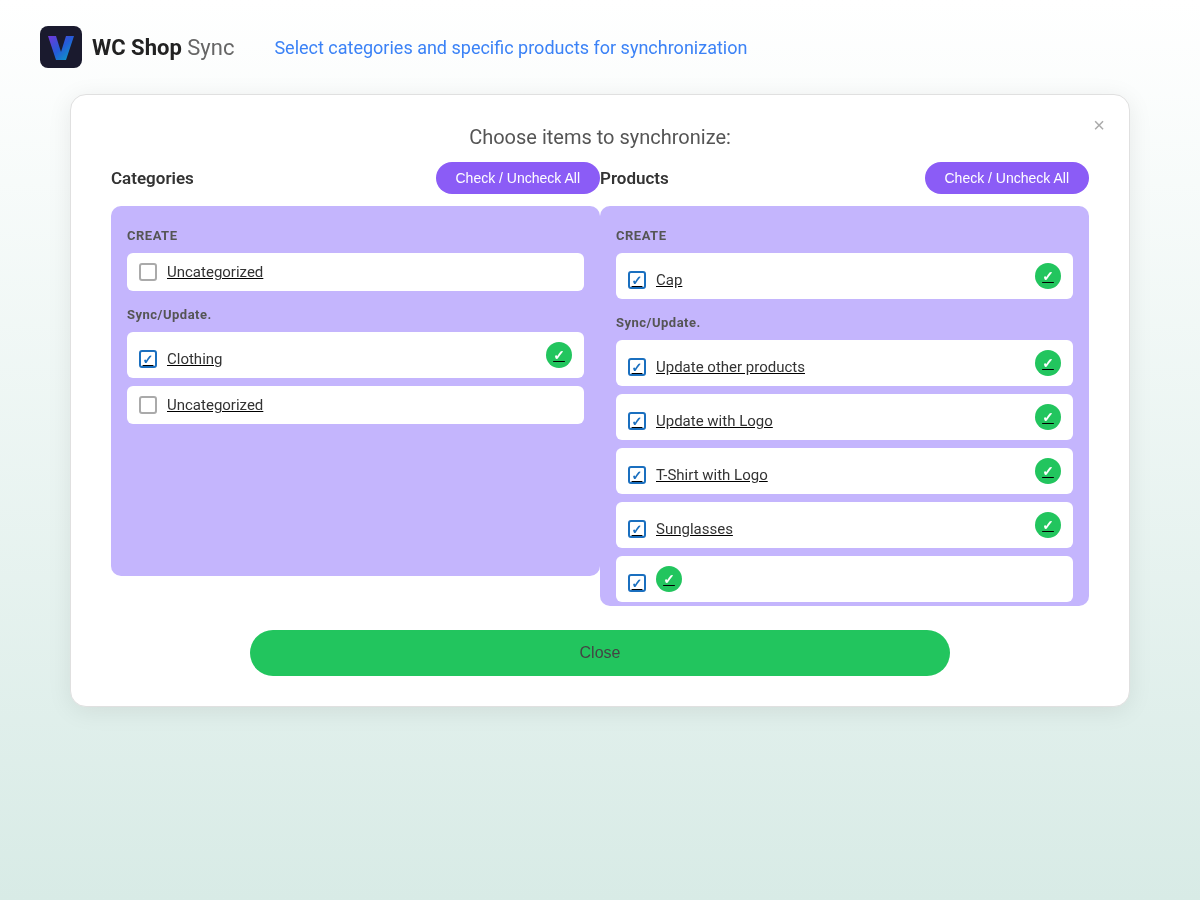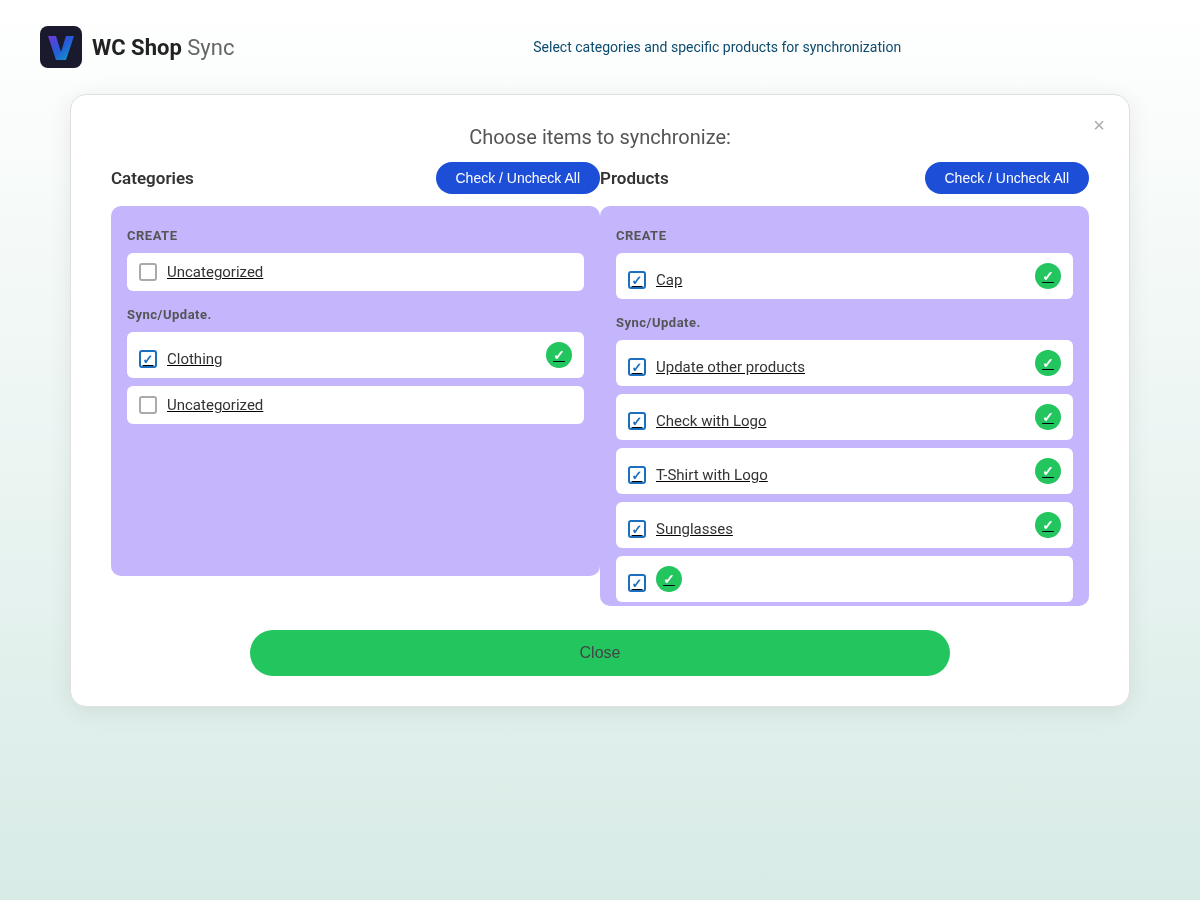--- a/index.html
+++ b/index.html
@@ -35,25 +35,25 @@
       color: #222;
     }
     .logo-text span {
       font-weight: 700;
     }
     .logo-text .sync {
       color: #666;
       font-weight: 400;
     }
     .header-title {
-      font-size: 14px;
-      color: #0c4a6e;
+      font-size: 18px;
+      color: #3b82f6;
       margin-left: auto;
       margin-right: auto;
-      text-align: center;
+      text-align: left;
       flex: 1;
     }
 
     
     .modal-wrapper {
       width: 1060px;
       background: #ffffff;
       border-radius: 16px;
       border: 1px solid #e0e0e0;
       box-shadow: 0 4px 24px rgba(0,0,0,0.08);
@@ -94,21 +94,21 @@
       align-items: center;
       justify-content: space-between;
       margin-bottom: 12px;
     }
     .column-title {
       font-size: 17px;
       font-weight: 600;
       color: #333;
     }
     .check-uncheck-btn {
-      background: #1d4ed8;
+      background: #8b5cf6;
       color: #fff;
       border: none;
       border-radius: 20px;
       padding: 8px 20px;
       font-size: 14px;
       font-weight: 500;
       cursor: pointer;
     }
 
     
@@ -290,21 +290,21 @@
         <div class="section-gap section-label">Sync/Update.</div>
 
         <div class="list-item">
           <div class="item-checkbox checked"></div>
           <span class="item-label">Update other products</span>
           <div class="green-check"></div>
         </div>
 
         <div class="list-item">
           <div class="item-checkbox checked"></div>
-          <span class="item-label">Check with Logo</span>
+          <span class="item-label">Update with Logo</span>
           <div class="green-check"></div>
         </div>
 
         <div class="list-item">
           <div class="item-checkbox checked"></div>
           <span class="item-label">T-Shirt with Logo</span>
           <div class="green-check"></div>
         </div>
 
         <div class="list-item">

